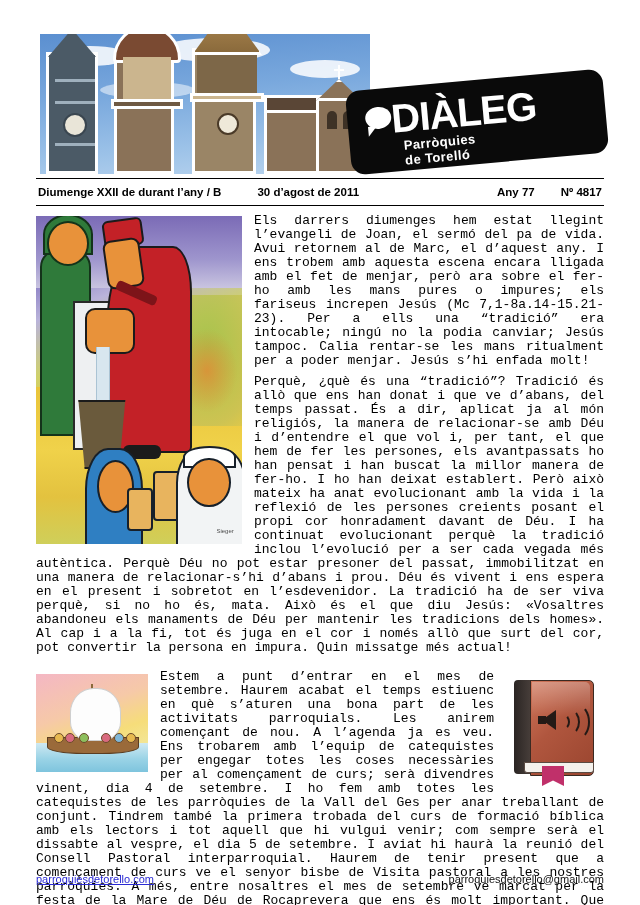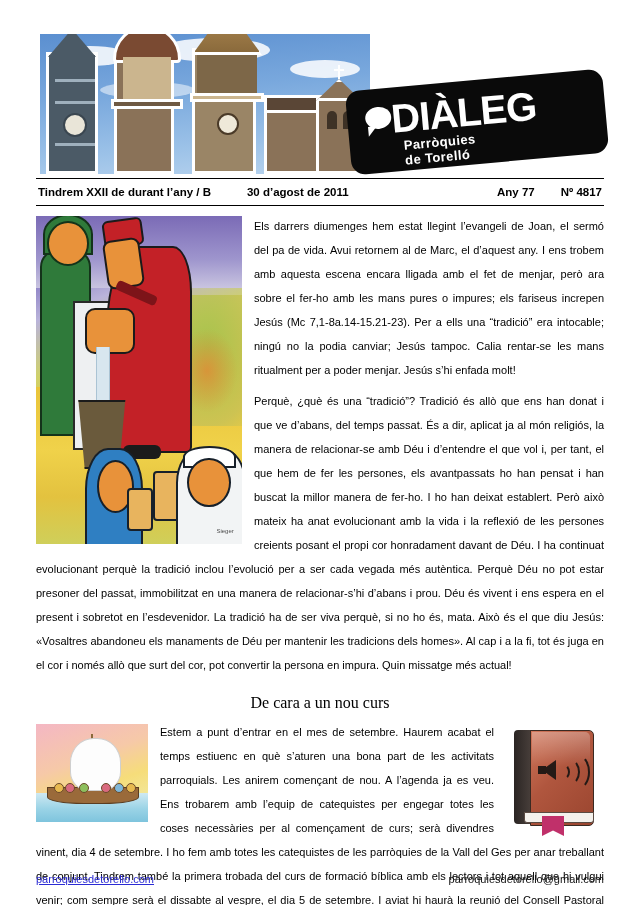--- a/index.html
+++ b/index.html
@@ -137,23 +137,23 @@
     line-height:24px;
   }
   h2.art-title2{
     font-family:"Liberation Serif", serif;
     font-weight:normal;
     font-size:16px;
     text-align:center;
     margin:2px 0 8px 0;
   }
   p.body{
-    font-family:Liberation Sans, sans-serif;
-    font-size:11px;
-    line-height:24px;
+    font-family:Liberation Mono, monospace;
+    font-size:13px;
+    line-height:14px;
     text-align:justify;
     margin:0 0 7px 0;
     text-indent:0;
   }
 
   
   .painting{
     float:left;
     width:206px;height:328px;
     margin:2px 12px 6px 0;
@@ -337,21 +337,21 @@
     <div class="logo-plaque">
       <div class="logo-inner">
         <div class="bubble"></div>
         <div class="logo-word">DIÀLEG</div>
         <div class="logo-sub">Parròquies de Torelló</div>
       </div>
     </div>
   </div>
 
   <div class="issuebar">
-    <span class="ib-a">Tindrem XXII de durant l’any / B</span>
+    <span class="ib-a">Diumenge XXII de durant l’any / B</span>
     <span class="ib-b">30 d’agost de 2011</span>
     <span class="ib-c">Any 77</span>
     <span class="ib-d">Nº 4817</span>
   </div>
 
   <div class="article clearfix">
 
     <div class="painting">
       <div class="pt-sky"></div>
       <div class="pt-ground"></div>
@@ -387,21 +387,20 @@
       <div class="sign">Sieger</div>
     </div>
 
 
     <p class="body">Els darrers diumenges hem estat llegint l’evangeli de Joan, el sermó del pa de vida. Avui retornem al de Marc, el d’aquest any. I ens trobem amb aquesta escena encara lligada amb el fet de menjar, però ara sobre el fer-ho amb les mans pures o impures; els fariseus increpen Jesús (Mc 7,1-8a.14-15.21-23). Per a ells una “tradició” era intocable; ningú no la podia canviar; Jesús tampoc. Calia rentar-se les mans ritualment per a poder menjar. Jesús s’hi enfada molt!</p>
     <p class="body">Perquè, ¿què és una “tradició”? Tradició és allò que ens han donat i que ve d’abans, del temps passat. És a dir, aplicat ja al món religiós, la manera de relacionar-se amb Déu i d’entendre el que vol i, per tant, el que hem de fer les persones, els avantpassats ho han pensat i han buscat la millor manera de fer-ho. I ho han deixat establert. Però això mateix ha anat evolucionant amb la vida i la reflexió de les persones creients posant el propi cor honradament davant de Déu. I ha continuat evolucionant perquè la tradició inclou l’evolució per a ser cada vegada més autèntica. Perquè Déu no pot estar presoner del passat, immobilitzat en una manera de relacionar-s’hi d’abans i prou. Déu és vivent i ens espera en el present i sobretot en l’esdevenidor. La tradició ha de ser viva perquè, si no ho és, mata. Això és el que diu Jesús: «Vosaltres abandoneu els manaments de Déu per mantenir les tradicions dels homes». Al cap i a la fi, tot és juga en el cor i només allò que surt del cor, pot convertir la persona en impura. Quin missatge més actual!</p>
   </div>
 
   <div class="article clearfix">
 
-    <h2 class="art-title2">De cara a un nou curs</h2>
 
     <div class="boat">
       <div class="sea"></div>
       <div class="hull"></div>
       <div class="mast2"></div>
       <div class="sail"></div>
       <div class="crew cr1"></div>
       <div class="crew cr2"></div>
       <div class="crew cr3"></div>
       <div class="crew cr4"></div>

